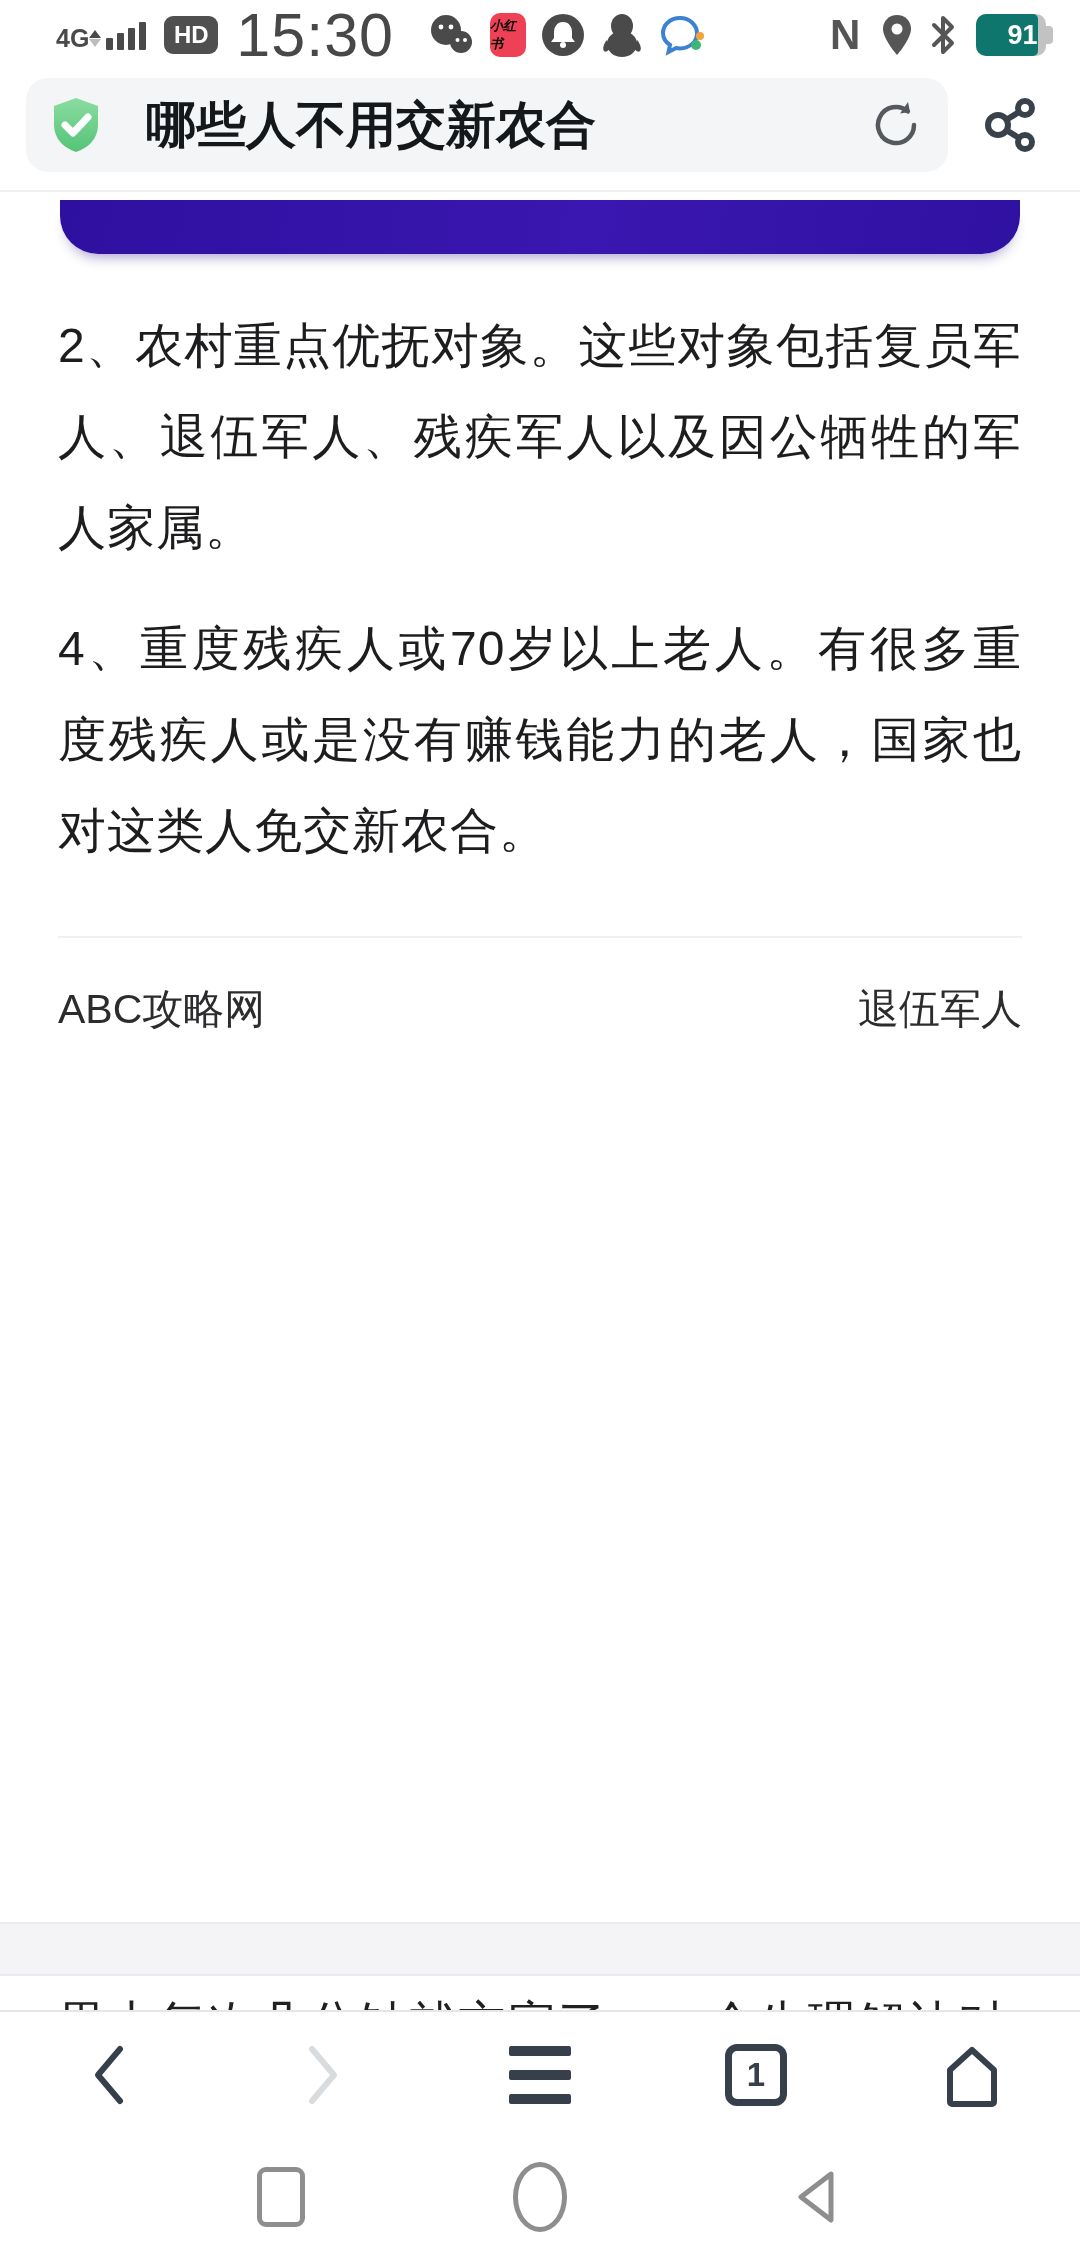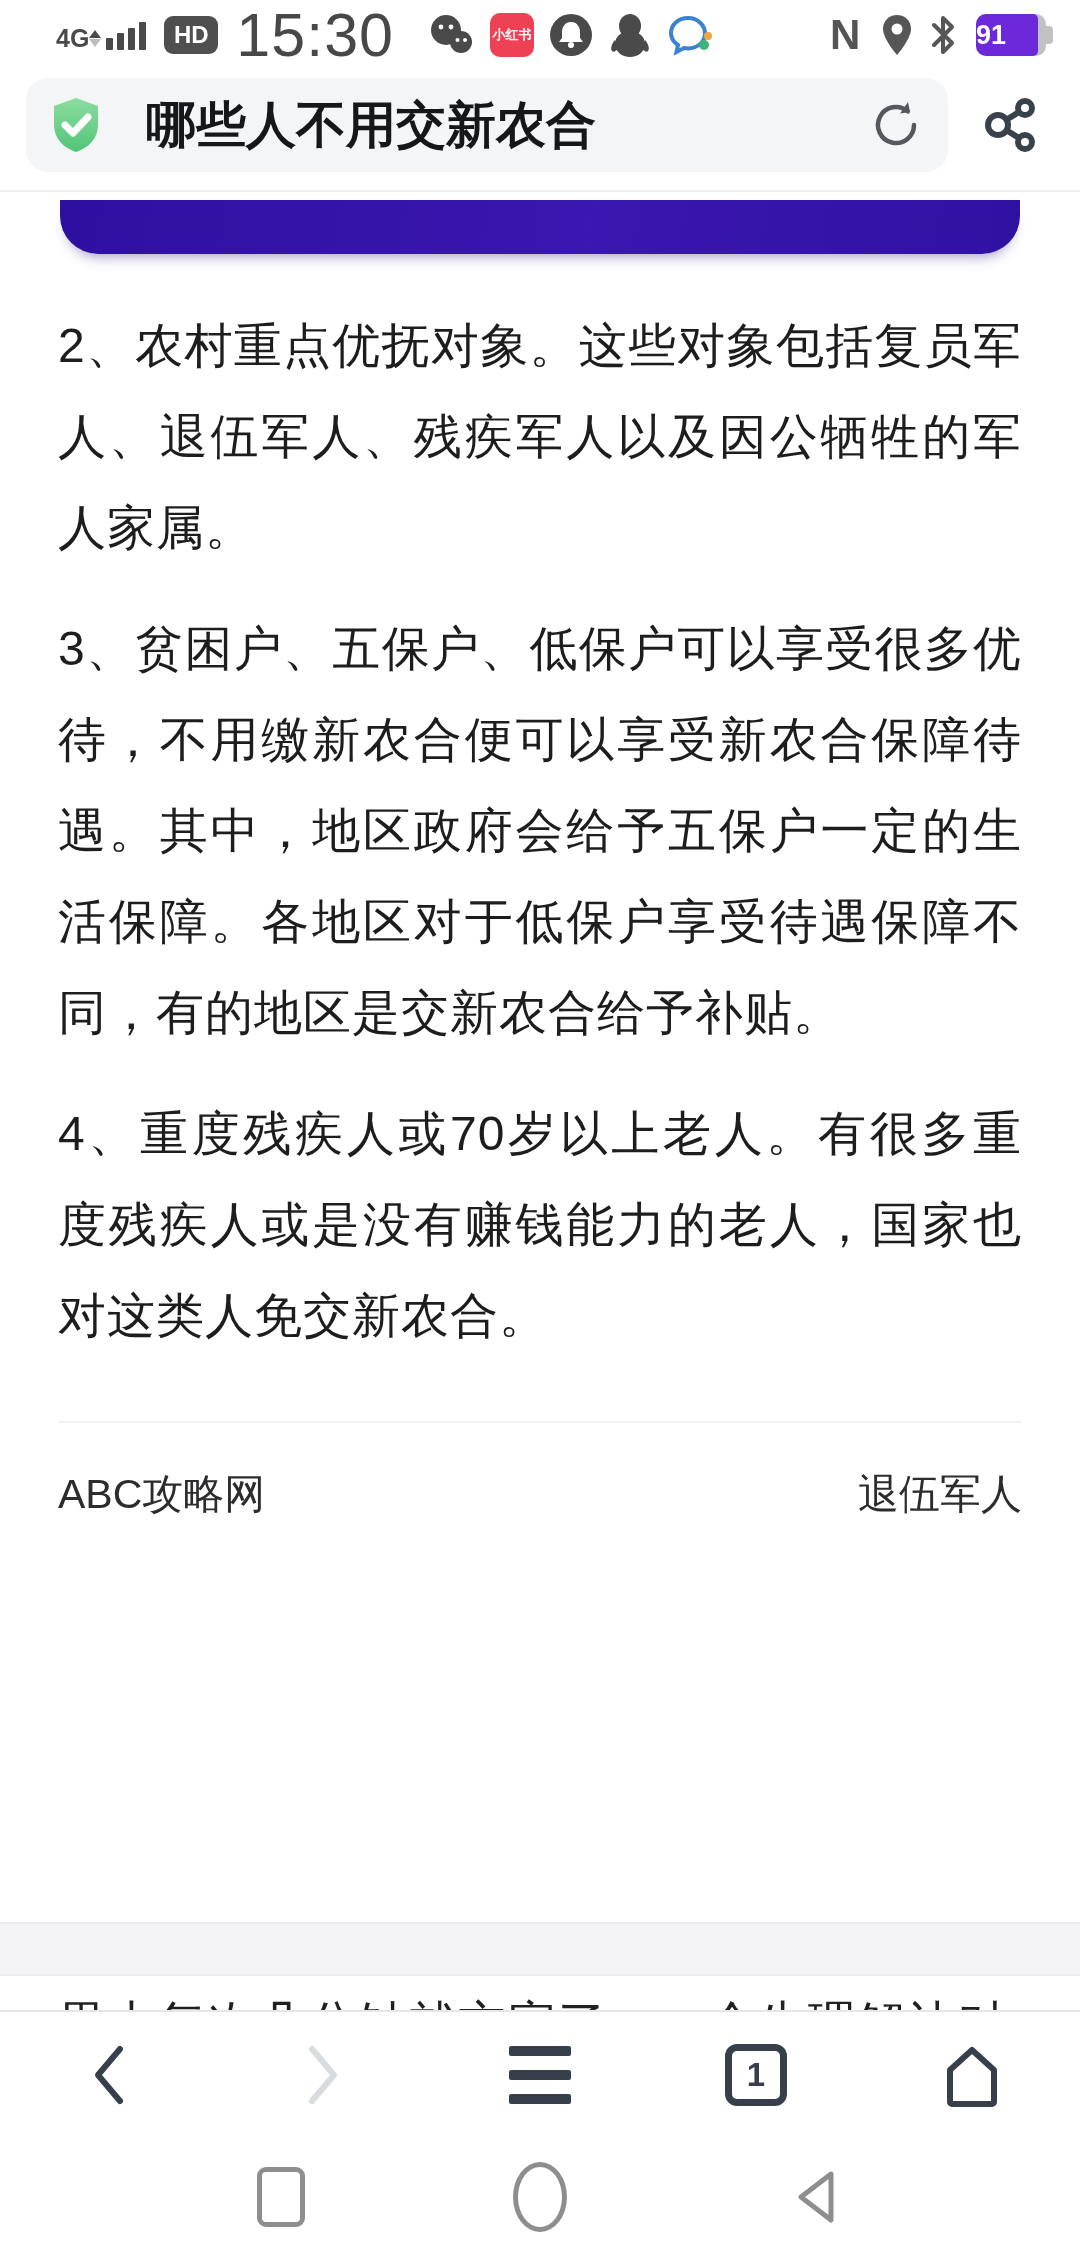--- a/index.html
+++ b/index.html
@@ -14,24 +14,24 @@
   .sig-4g{display:flex;flex-direction:row;align-items:center;margin-right:5px;}
   .sig-4g .g4{font-size:25px;font-weight:700;color:#4a4a4a;line-height:24px;}
   .updown{display:flex;flex-direction:column;align-items:center;gap:1px;}
   .tri-up{width:0;height:0;border-left:6px solid transparent;border-right:6px solid transparent;border-bottom:8px solid #4a4a4a;}
   .tri-dn{width:0;height:0;border-left:6px solid transparent;border-right:6px solid transparent;border-top:8px solid #bdbdbd;}
   .bars{display:flex;align-items:flex-end;gap:4px;height:30px;}
   .bars i{display:block;width:7px;background:#4a4a4a;border-radius:1px;}
   .hd-badge{width:54px;height:38px;background:#4f4f4f;border-radius:9px;color:#fff;font-weight:700;font-size:24px;display:flex;align-items:center;justify-content:center;margin-right:18px;}
   .clock{font-size:61px;color:#484848;font-weight:400;letter-spacing:1px;margin-right:34px;}
   .notif-icons{display:flex;align-items:center;gap:14px;}
-  .xhs{width:44px;height:44px;background:#ee4155;border-radius:10px;color:#ffffff;font-size:13px;font-weight:700;display:flex;align-items:center;justify-content:center;letter-spacing:0;}
+  .xhs{width:36px;height:44px;background:#ee4155;border-radius:10px;color:#000000;font-size:13px;font-weight:700;display:flex;align-items:center;justify-content:center;letter-spacing:0;font-style:italic;}
   .sb-right{gap:14px;}
   .battery{position:relative;width:70px;height:42px;border-radius:10px;background:#c2c2c2;overflow:visible;margin-left:4px;}
-  .battery .fill{position:absolute;left:0;top:0;bottom:0;width:88%;background:#6d28d9;border-radius:10px 5px 5px 10px;display:flex;align-items:center;justify-content:flex-start;}
+  .battery .fill{position:absolute;left:0;top:0;bottom:0;width:88%;background:#0f766e;border-radius:10px 5px 5px 10px;display:flex;align-items:center;justify-content:flex-end;}
   .battery .fill span{color:#fff;font-size:27px;font-weight:700;}
   .battery .nub{position:absolute;right:-7px;top:12px;width:7px;height:18px;background:#c2c2c2;border-radius:0 4px 4px 0;}
   
   .search-header{padding:14px 26px 18px 26px;border-bottom:2px solid #eef0f2;display:flex;align-items:center;}
   .search-pill{flex:1;height:94px;background:#f4f5f6;border-radius:22px;display:flex;align-items:center;padding:0 26px 0 22px;box-sizing:border-box;gap:8px;}
   .query-text{flex:1;font-size:50px;color:#15181b;margin-left:34px;font-weight:600;white-space:nowrap;overflow:hidden;}
   .share-btn{margin-left:34px;margin-right:16px;display:flex;align-items:center;}
   
   .banner{margin:8px 60px 0 60px;height:54px;border-radius:0 0 38px 38px;
     background:linear-gradient(100deg,#2e10a0 0%,#3a17b0 55%,#2f11a2 100%);
@@ -177,21 +177,20 @@
           <circle cx="43" cy="45" r="7" fill="none" stroke="#39424b" stroke-width="6"></circle>
           <path d="M24 23l13-8M24 33l13 8" stroke="#39424b" stroke-width="6"></path>
         </svg>
     </span>
   </div>
 
   <div class="banner"></div>
 
   <div class="article">
     <p>2、农村重点优抚对象。这些对象包括复员军人、退伍军人、残疾军人以及因公牺牲的军人家属。</p>
-    <p>3、贫困户、五保户、低保户可以享受很多优待，不用缴新农合便可以享受新农合保障待遇。其中，地区政府会给予五保户一定的生活保障。各地区对于低保户享受待遇保障不同，有的地区是交新农合给予补贴。</p>
     <p>4、重度残疾人或70岁以上老人。有很多重度残疾人或是没有赚钱能力的老人，国家也对这类人免交新农合。</p>
     <hr class="divider">
     <div class="source-row">
       <span class="source-name">ABC攻略网</span>
       <span class="view-original">退伍军人</span>
     </div>
   </div>
 
   <div class="gray-band"></div>
 

